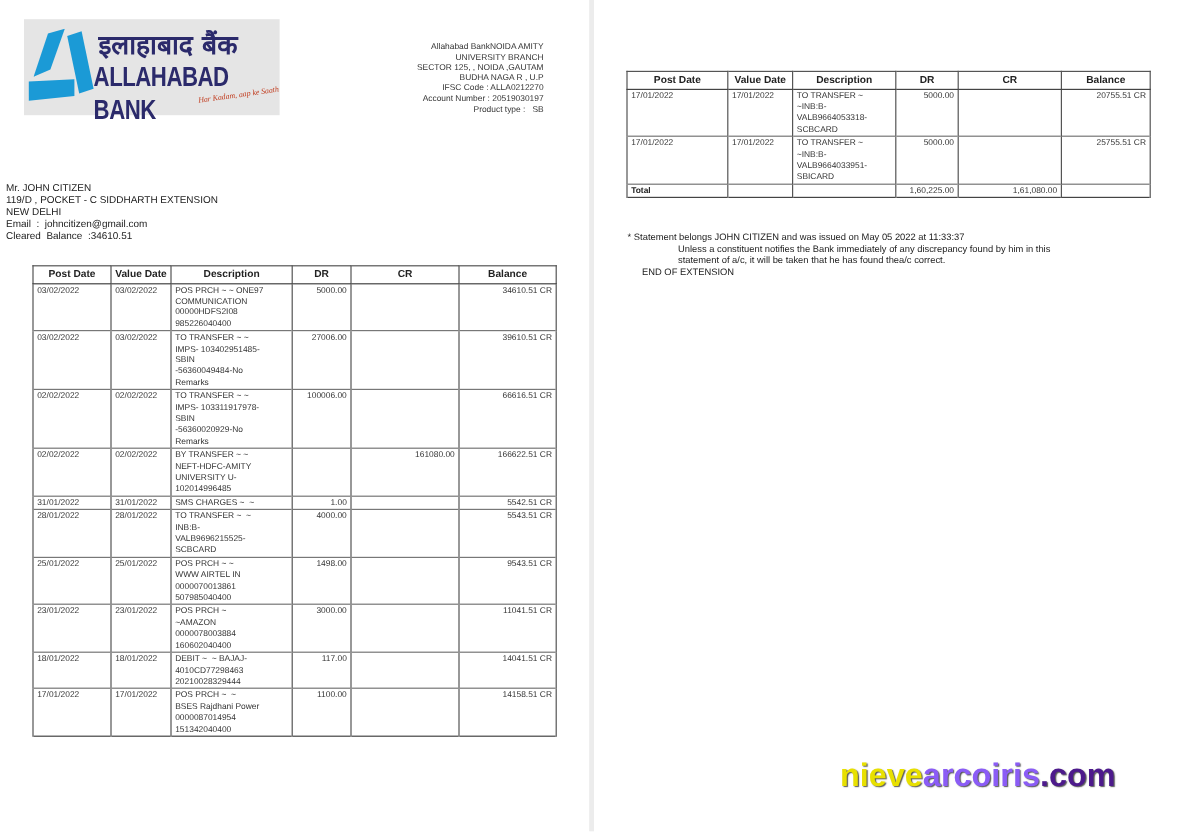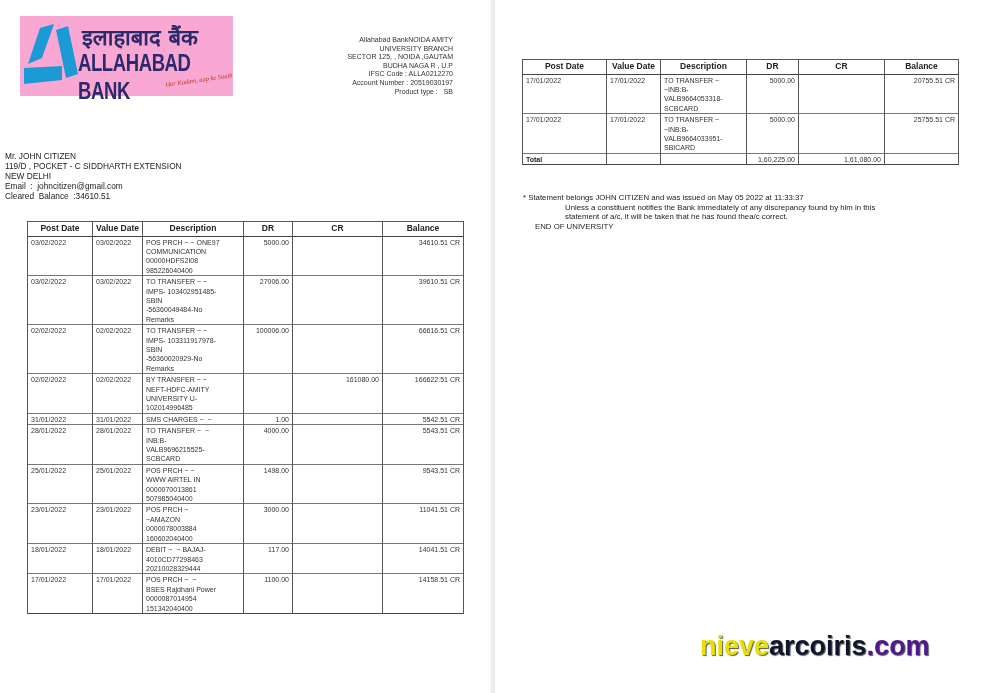--- a/index.html
+++ b/index.html
@@ -1,20 +1,20 @@
 <!DOCTYPE html>
 <html><head>
 <meta charset="utf-8">
 <style>
   * { box-sizing: border-box; margin: 0; padding: 0; }
   html, body { width: 985px; height: 693px; background: #ffffff; overflow: hidden; }
   body { position: relative; font-family: "Liberation Sans", sans-serif; color: #222; }
   .page-divider { position: absolute; left: 491px; top: 0; width: 4px; height: 693px; background: #ececec; }
 
-  .logo { position: absolute; left: 20px; top: 16px; width: 213px; height: 80px; background: #f9a8d4; }
+  .logo { position: absolute; left: 20px; top: 16px; width: 213px; height: 80px; background: #e5e5e5; }
   .logo svg { position: absolute; left: 2px; top: 8px; }
   .logo-hindi { position: absolute; left: 62px; top: 5px; font-size: 22px; font-weight: bold; color: #2b2a6b; letter-spacing: 0px; font-family: "DejaVu Sans", sans-serif; }
   .logo-en { position: absolute; left: 58px; top: 34px; font-size: 18.5px; font-weight: 900; color: #2b2a6b; letter-spacing: -0.4px; transform: scaleY(1.25); transform-origin: left top; font-family: "Liberation Sans", sans-serif; }
   .logo-tag { position: absolute; left: 145px; top: 60px; font-size: 6.5px; color: #c0391b; font-style: italic; transform: rotate(-8deg); font-family: "Liberation Serif", serif; }
 
   .branch { position: absolute; right: 532px; top: 36px; text-align: right; font-size: 7px; line-height: 8.6px; color: #333; }
   .customer { position: absolute; left: 5px; top: 151px; font-size: 8.3px; line-height: 10px; color: #222; }
 
   table.stmt { position: absolute; border-collapse: collapse; font-size: 7px; color: #333; table-layout: fixed; }
   table.stmt th { font-size: 8.5px; font-weight: bold; color: #222; text-align: center; line-height: 9.5px; border: 1px solid #555; border-bottom: 1px solid #444; padding: 2px 1px; }
@@ -25,21 +25,21 @@
 
   #left-table { left: 27px; top: 221px; width: 436px; }
   #right-table { left: 522px; top: 59px; width: 436px; }
 
   .note { position: absolute; left: 523px; top: 193px; font-size: 7.8px; line-height: 9.6px; color: #222; }
   .note .indent { padding-left: 6px; margin-left: 36px; }
   .note .end { padding-left: 12px; }
 
   .watermark { position: absolute; left: 700px; top: 631px; font-size: 27px; font-weight: 900; letter-spacing: 0px; text-shadow: 1px 1px 1px #555; font-family: "Liberation Sans", sans-serif; }
   .wm-a { color: #e8e000; }
-  .wm-b { color: #0f172a; }
+  .wm-b { color: #8b5cf6; }
   .wm-c { color: #4d1a8c; }
 </style>
 </head>
 <body>
 
 <div class="page-divider"></div>
 
 <div class="logo">
   <svg width="58" height="64" viewBox="0 0 58 64">
     <polygon points="18,4 32,0 20,34 6,40" fill="#1b9ad6"></polygon>
@@ -276,18 +276,18 @@
       <td class="num">1,61,080.00</td>
       <td></td>
     </tr>
   </tfoot>
 </table>
 
 <div class="note">
   <div>* Statement belongs JOHN CITIZEN and was issued on May 05 2022 at 11:33:37</div>
   <div class="indent">Unless a constituent notifies the Bank immediately of any discrepancy found by him in this</div>
   <div class="indent">statement of a/c, it will be taken that he has found thea/c correct.</div>
-  <div class="end">END OF UNIVERSITY</div>
+  <div class="end">END OF EXTENSION</div>
 </div>
 
 <div class="watermark">
   <span class="wm-a">nieve</span><span class="wm-b">arcoiris</span><span class="wm-c">.com</span>
 </div>
 
 </body></html>

